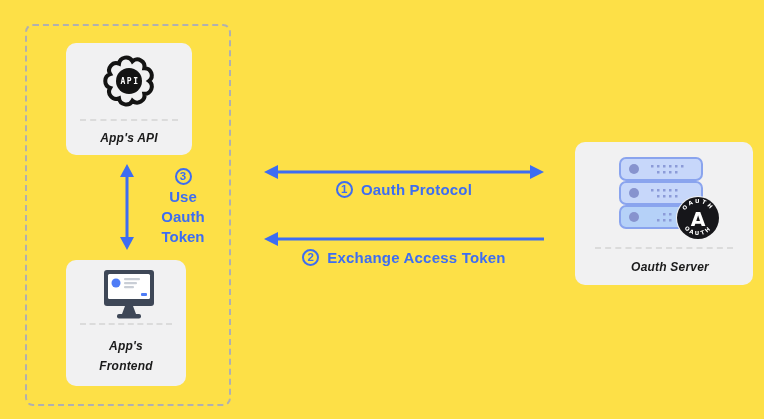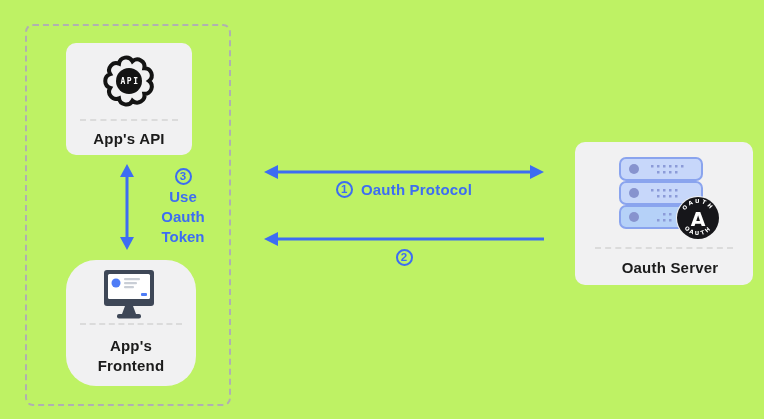--- a/index.html
+++ b/index.html
@@ -1,36 +1,36 @@
 <!DOCTYPE html>
 <html><head>
 <meta charset="utf-8">
 <style>
   * { margin:0; padding:0; box-sizing:border-box; }
   body { background:#ffffff; font-family:"Liberation Sans", sans-serif; }
-  .canvas { position:relative; width:764px; height:419px; background:#bef264; overflow:hidden; }
+  .canvas { position:relative; width:764px; height:419px; background:#fde047; overflow:hidden; }
 
   
   .app-group { position:absolute; left:25px; top:24px; width:206px; height:382px;
                border:2px dashed #b0b0b0; border-radius:8px; }
 
   
   .card { position:absolute; background:#f1f1f2; border-radius:10px; }
   .card-api      { left:66px;  top:43px;  width:126px; height:112px; }
-  .card-frontend { left:66px;  top:260px; width:130px; height:126px;border-radius:30px; }
+  .card-frontend { left:66px;  top:260px; width:120px; height:126px; }
   .card-server   { left:575px; top:142px; width:178px; height:143px; }
 
   .card-sep { position:absolute; left:14px; right:14px; border-top:2px dashed #dbdbdb; }
   .card-api .card-sep      { top:76px; }
   .card-frontend .card-sep { top:63px; }
   .card-server .card-sep   { top:105px; left:20px; right:20px; }
 
   .card-label { position:absolute; left:0; right:0; bottom:0; display:flex;
                 align-items:center; justify-content:center; text-align:center;
-                font-weight:700; font-size:15px; color:#1b1b1b; letter-spacing:0.2px; }
+                font-weight:700; font-size:12px; color:#1b1b1b; letter-spacing:0.2px;font-style:italic; }
   .card-api .card-label      { top:78px; }
   .card-frontend .card-label { top:65px; line-height:20px; }
   .card-frontend .card-label span { display:block; max-width:82px; }
   .card-server .card-label   { top:107px;margin-left:12px; }
 
   .icon-abs { position:absolute; }
   .gear-icon    { left:35px; top:10px; }
   .monitor-icon { left:33px; top:8px; }
   .server-icon  { left:0; top:0; }
 
@@ -175,15 +175,16 @@
     <span class="num">1</span>
     <span>Oauth Protocol</span>
   </div>
 
   <svg class="arrow-svg arrow-h2" width="282" height="24" viewBox="0 0 282 24">
     <line x1="13" y1="12" x2="281" y2="12" stroke="#3d6df2" stroke-width="3"></line>
     <polygon points="1,12 15,5 15,19" fill="#3d6df2"></polygon>
   </svg>
   <div class="step-row step-row-2">
     <span class="num">2</span>
+    <span>Exchange Access Token</span>
   </div>
 
 </div>
 
 </body></html>

